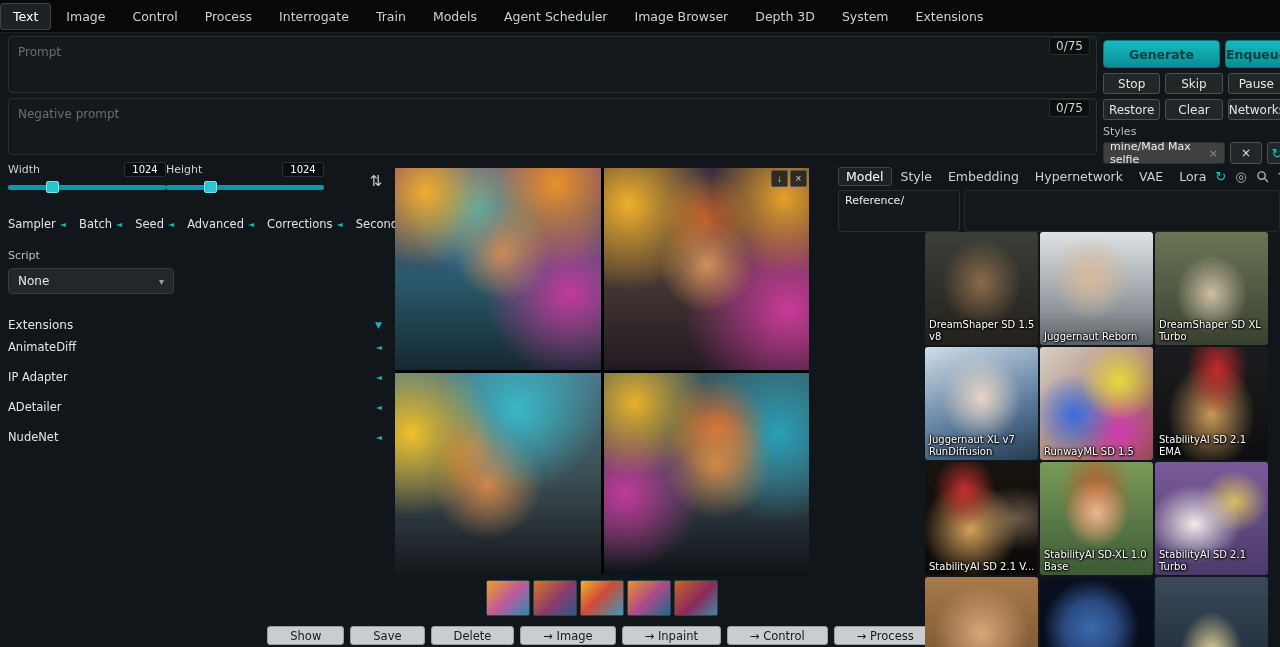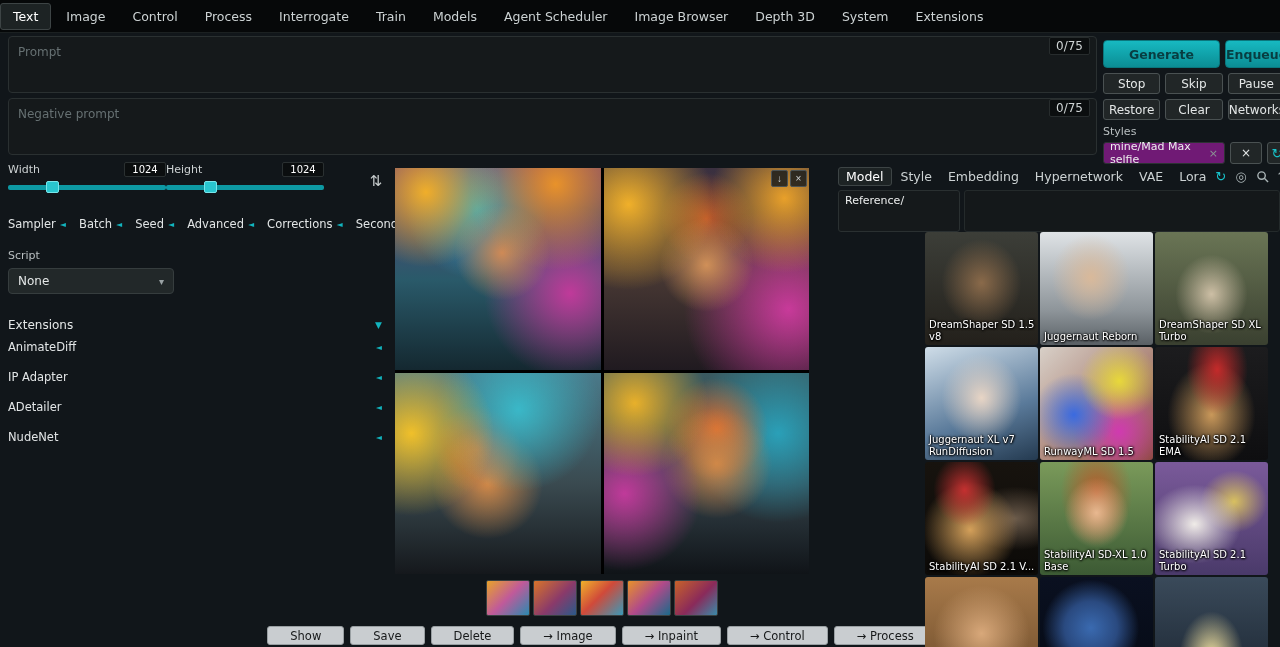--- a/index.html
+++ b/index.html
@@ -18,21 +18,21 @@
   .prompt-ta::placeholder{color:#667072}
   .counter{position:absolute;top:1px;right:7px;background:#0b0e0f;border:1px solid #272c2d;color:#ced3d4;font-size:12px;padding:1px 6px;border-radius:2px}
 
   
   .action-col{position:absolute;left:1103px;top:40px;width:182px}
   .arow{display:flex;gap:5px;margin-bottom:5px}
   .btn-primary{flex:0 0 117px;height:28px;background:linear-gradient(180deg,#17b9c1,#0b8d94);border:1px solid #0a777d;border-radius:4px;color:#083d41;font-weight:bold;font-size:12.5px;font-family:inherit;cursor:pointer}
   .btn-enqueue{flex:0 0 62px}
   .btn-dark{flex:1;height:21px;background:#212627;border:1px solid #4a5152;border-radius:3px;color:#e3e6e6;font-size:12px;font-family:inherit;cursor:pointer;white-space:nowrap;overflow:hidden}
   .styles-label{font-size:11px;color:#b9bfc1;margin:3px 0 4px}
-  .style-tag{flex:0 0 122px;height:22px;background:#701a75;border:1px solid #2c3233;border-radius:3px;display:flex;align-items:center;justify-content:space-between;padding:0 6px;font-size:11px;color:#eceeee;cursor:pointer}
+  .style-tag{flex:0 0 122px;height:22px;background:#404040;border:1px solid #2c3233;border-radius:3px;display:flex;align-items:center;justify-content:space-between;padding:0 6px;font-size:11px;color:#eceeee;cursor:pointer}
   .tag-x{color:#8a9294;margin-left:4px}
   .btn-x{flex:0 0 32px;height:22px}
   .btn-refresh{flex:0 0 20px;height:22px;color:#17c0c8;font-size:13px;padding:0}
 
   
   .settings-col{position:absolute;left:8px;top:162px;width:374px}
   .dims-row{display:flex;align-items:flex-end}
   .slider-group{width:158px}
   .slider-head{display:flex;justify-content:space-between;align-items:center}
   .slider-label{font-size:11px;color:#ccd1d2}

